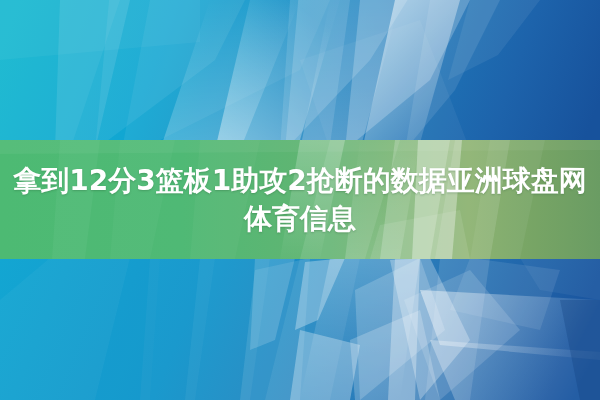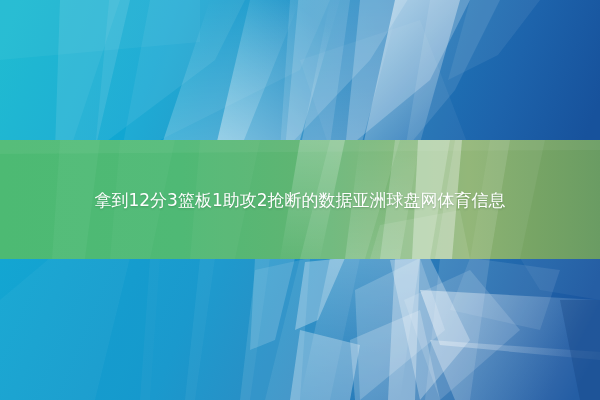--- a/index.html
+++ b/index.html
@@ -47,22 +47,22 @@
     top: 0;
     width: 600px;
     height: 119px;
     box-sizing: border-box;
     padding: 16px 8px;
     display: flex;
     flex-direction: column;
     align-items: center;
     justify-content: center;
     color: #ffffff;
-    font-size: 17px;
-    font-weight: normal;
+    font-size: 28px;
+    font-weight: bold;
     line-height: 38px;
     letter-spacing: 0px;
     text-align: center;
     text-shadow: 0 1px 2px rgba(40,90,50,0.30);
     white-space: normal;
     word-break: break-all;
   }
 </style>
 </head>
 <body>

